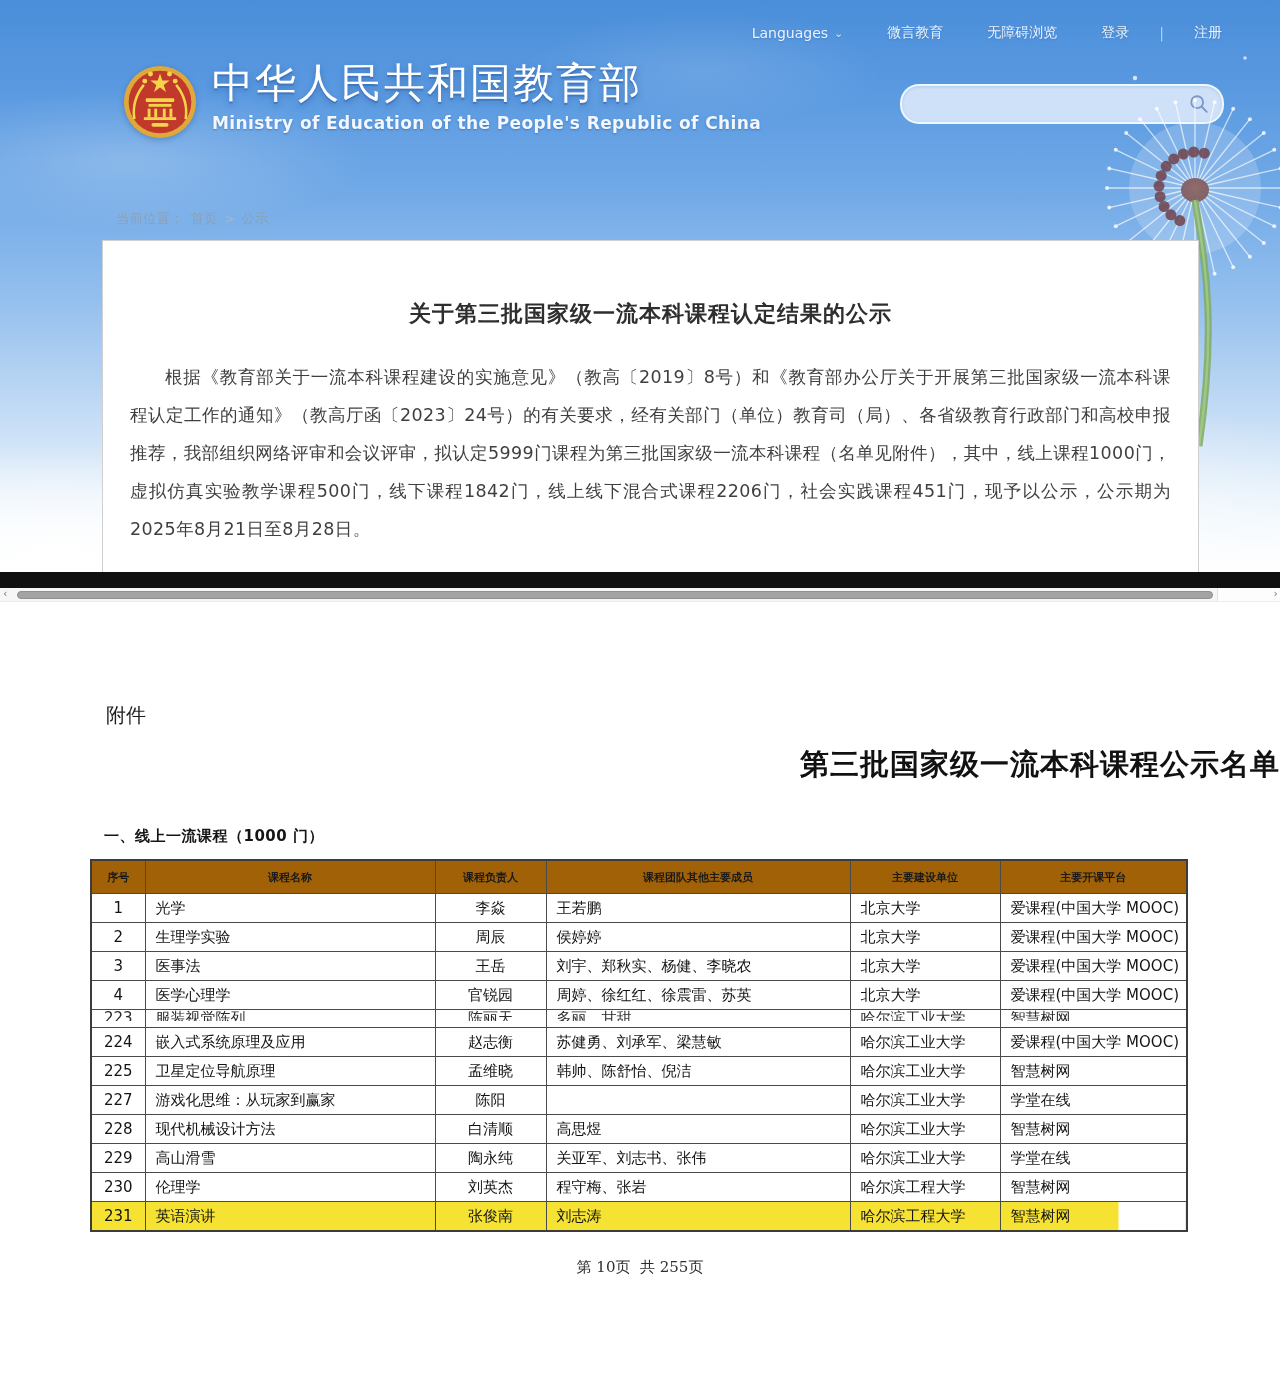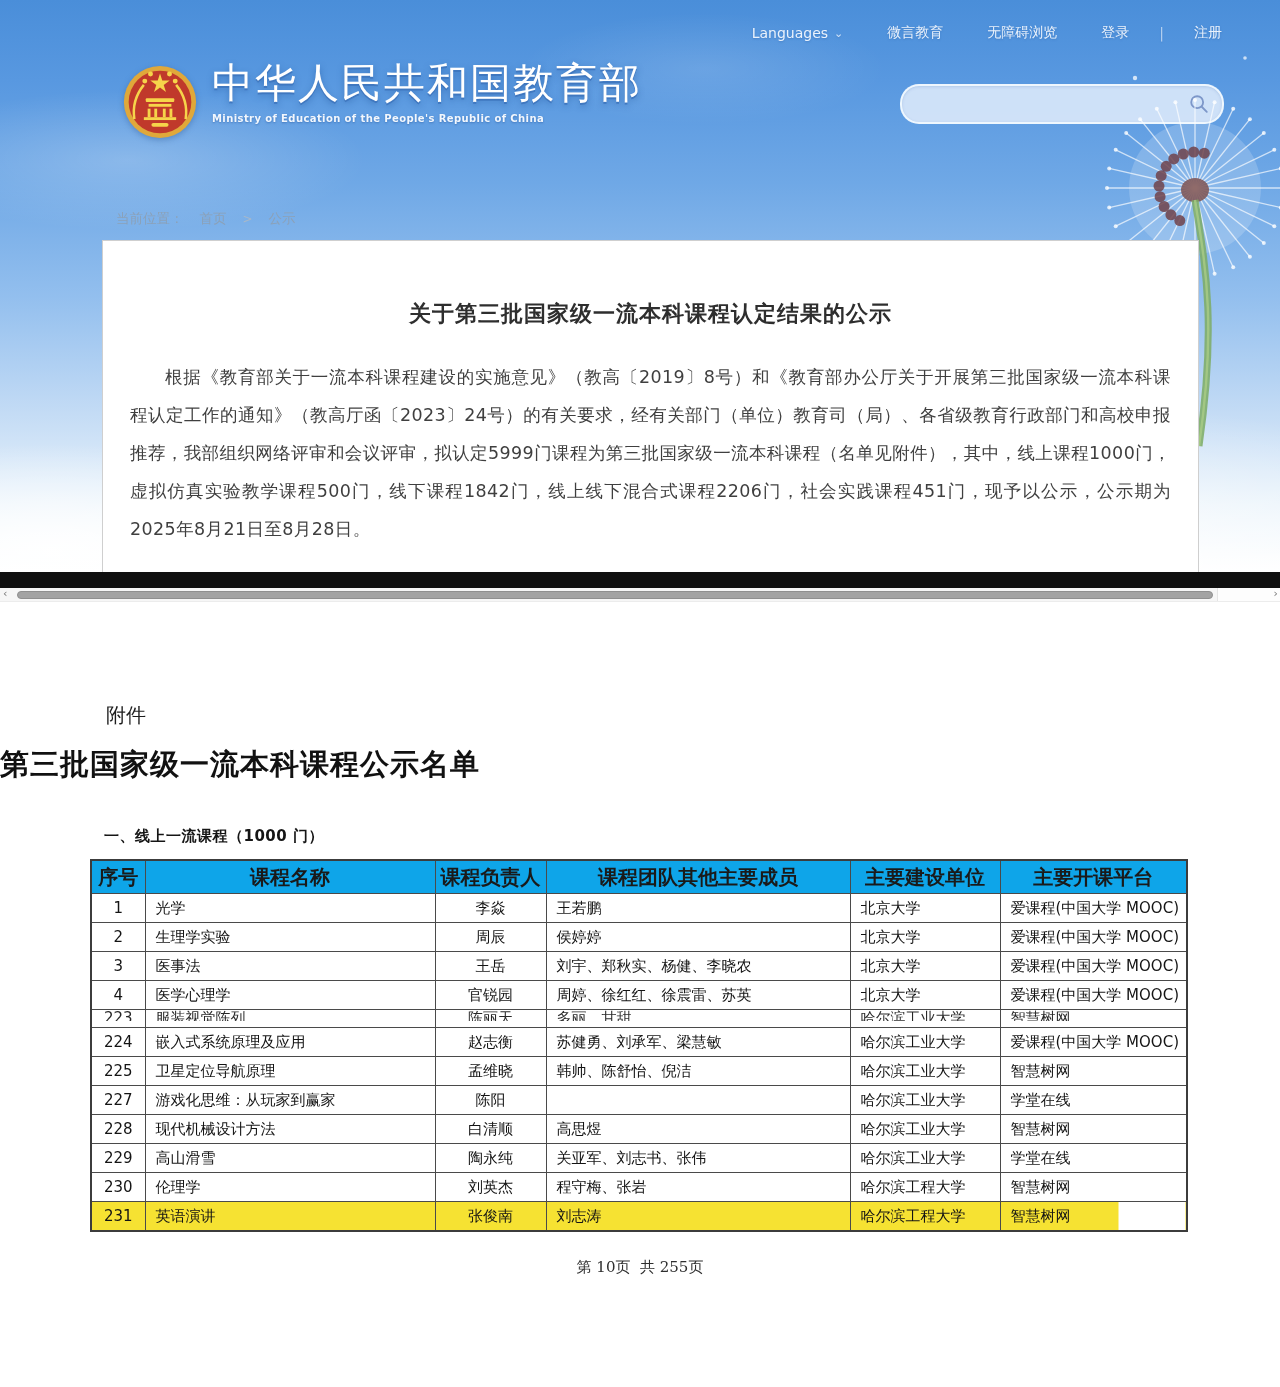--- a/index.html
+++ b/index.html
@@ -20,34 +20,34 @@
   .topnav .lang{display:flex;align-items:center;gap:6px;cursor:pointer;}
   .topnav .chev{font-size:11px;opacity:.85;}
   .topnav .navlink{cursor:pointer;}
   .topnav .pipe{opacity:.65;margin:0 -14px;}
 
   .logo-row{position:absolute;left:122px;top:60px;display:flex;align-items:flex-start;}
   .emblem{width:76px;height:84px;flex:0 0 auto;filter:drop-shadow(0 2px 3px rgba(30,70,130,.35));}
   .titles{margin-left:14px;}
   .site-title{font-size:41px;font-weight:normal;color:#ffffff;letter-spacing:2px;line-height:1.15;
     text-shadow:0 2px 0 rgba(62,118,190,.9),0 3px 6px rgba(30,80,150,.5);}
-  .site-sub{margin-top:6px;font-size:10px;font-weight:bold;color:#f2f7fd;letter-spacing:.4px;
+  .site-sub{margin-top:6px;font-size:17px;font-weight:bold;color:#f2f7fd;letter-spacing:.4px;
     text-shadow:0 1px 2px rgba(40,90,160,.55);}
 
   .search{position:absolute;left:900px;top:84px;width:320px;height:36px;border-radius:19px;
     background:rgba(222,234,250,.88);border:2px solid rgba(245,250,255,.85);
     box-shadow:inset 0 1px 3px rgba(90,130,190,.25);display:flex;align-items:center;}
   .search input{flex:1;border:none;outline:none;background:transparent;height:100%;
     padding:0 8px 0 18px;font-size:14px;color:#3a5a85;}
   .search .sicon{width:22px;height:22px;margin-right:12px;cursor:pointer;flex:0 0 auto;}
 
   .dandelion{position:absolute;right:0;top:18px;pointer-events:none;}
 
   .breadcrumb{position:absolute;left:116px;top:210px;font-size:13.5px;color:#8ba1b8;
-    display:flex;align-items:center;gap:16px;}
+    display:flex;align-items:center;gap:7px;}
   .breadcrumb a{color:#8ba1b8;text-decoration:none;cursor:pointer;}
   .breadcrumb .bsep{font-size:12px;color:#a7b8ca;}
 
   .panel{position:absolute;left:102px;top:240px;width:1097px;height:380px;background:#fff;
     border:1px solid #cfcfcf;box-sizing:border-box;}
   .panel .a-title{margin-top:58px;text-align:center;font-size:22px;font-weight:bold;color:#2e2e2e;letter-spacing:1px;}
   .panel .a-body{margin:30px 27px 0 27px;font-size:17.5px;line-height:2.17;color:#3f3f3f;
     text-align:justify;text-indent:2em;letter-spacing:.4px;}
 
   
@@ -56,32 +56,32 @@
   .hscroll .thumb{position:absolute;left:17px;top:3px;width:1196px;height:8px;border-radius:4px;
     background:#a3a3a3;border:1px solid #8f8f8f;box-sizing:border-box;cursor:pointer;}
   .hscroll .arrow{position:absolute;top:-1px;font-size:11px;color:#7a7a7a;line-height:14px;cursor:pointer;}
   .hscroll .arrow.left{left:3px;}
   .hscroll .arrow.right{right:2px;}
   .hscroll .endcap{position:absolute;right:0;top:0;width:62px;height:13px;background:#fdfdfd;border-left:1px solid #e4e4e4;}
 
   
   .doc{background:#fff;padding-bottom:60px;}
   .att-label{margin:100px 0 0 106px;font-size:20px;color:#1c1c1c;}
-  .doc-title{margin-top:16px;text-align:left;font-family:"DejaVu Serif","Liberation Serif",serif;
+  .doc-title{margin-top:16px;text-align:right;font-family:"DejaVu Serif","Liberation Serif",serif;
     font-weight:bold;font-size:29px;color:#111;letter-spacing:1px;}
   .sec-title{margin:42px 0 0 104px;font-size:15px;font-weight:bold;color:#151515;letter-spacing:.5px;}
 
   table.course{border-collapse:collapse;table-layout:fixed;width:1096px;margin:13px 0 0 90px;
     font-size:15px;color:#141414;}
   table.course col.c0{width:54px;} table.course col.c1{width:290px;}
   table.course col.c2{width:111px;} table.course col.c3{width:304px;}
   table.course col.c4{width:150px;} table.course col.c5{width:187px;}
   table.course th,table.course td{border:1px solid #4a4a4a;overflow:hidden;white-space:nowrap;}
   table.course{border:2px solid #3c3c3c;}
-  table.course th{height:30px;background:#0ea5e9;font-weight:bold;text-align:center;font-size:20px;color:#1a1a1a;}
+  table.course th{height:30px;background:#a16207;font-weight:bold;text-align:center;font-size:11px;color:#1a1a1a;}
   table.course td{height:28px;padding:0 10px;vertical-align:middle;}
   td.c-no,td.c-leader{text-align:center;padding:0 4px;}
   td.c-name,td.c-members,td.c-unit,td.c-platform{text-align:left;}
   tr.partial td{height:17px;padding:0 10px;}
   tr.partial .cellv{display:block;height:17px;overflow:hidden;line-height:29px;margin-top:-12px;opacity:.92;}
   tr.hl td{background:#f6e232;}
   tr.hl td.c-platform{background:linear-gradient(90deg,#f6e232 0 118px,#ffffff 118px);}
 
   .pagination{margin-top:26px;text-align:center;font-family:"DejaVu Serif","Liberation Serif",serif;
     font-size:15px;color:#2e2e2e;white-space:pre;}

